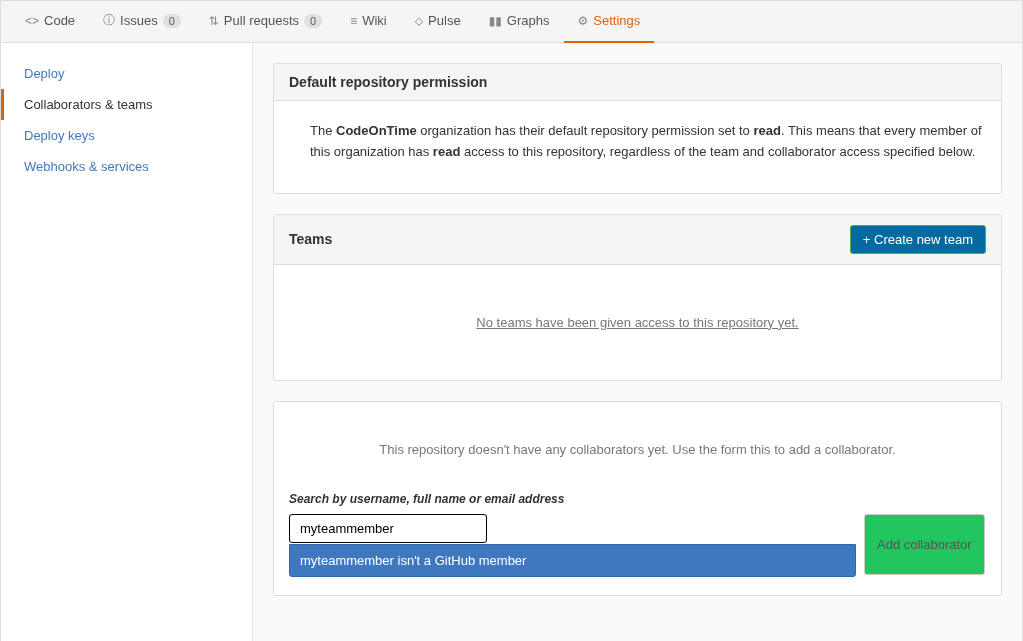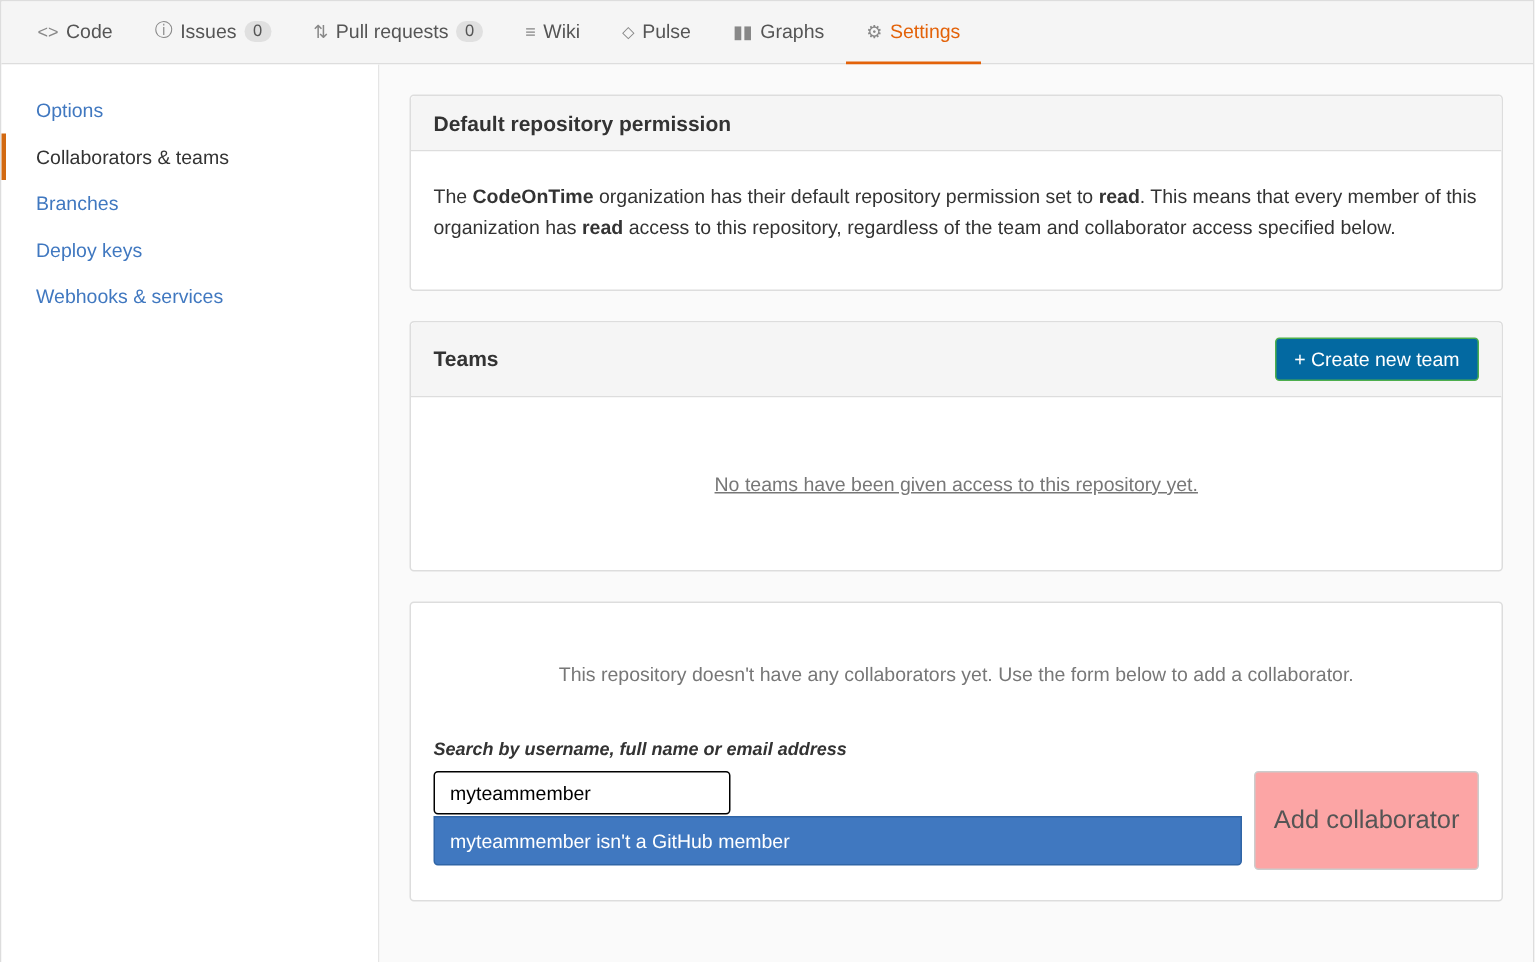--- a/index.html
+++ b/index.html
@@ -26,37 +26,37 @@
     .content { flex: 1; padding: 20px; background: #fafafa; }
 
     
     .section-box { background: #fff; border: 1px solid #ddd; border-radius: 3px; margin-bottom: 20px; }
     .section-header { background: #f5f5f5; border-bottom: 1px solid #ddd; padding: 10px 15px; display: flex; align-items: center; justify-content: space-between; border-radius: 3px 3px 0 0; }
     .section-header-title { font-weight: 700; font-size: 14px; color: #333; }
     .section-body { padding: 20px 15px; }
 
     
     .permission-text { font-size: 13px; line-height: 1.6; color: #333; }
-    .permission-text p { margin-bottom: 10px; }
+    .permission-text p { margin-bottom: 10px; margin-left: 21px; }
     .permission-text a { color: #4078c0; text-decoration: none; }
     .bold { font-weight: 700; }
 
     
     .btn-green { background: #0369a1; color: #fff; border: 1px solid #4cae4c; border-radius: 3px; padding: 6px 12px; font-size: 13px; cursor: pointer; font-weight: 500; }
 
     
     .empty-state { text-align: center; padding: 30px; color: #777; font-size: 13px; text-decoration: underline; }
 
     
     .collab-empty { text-align: center; padding: 20px; color: #777; font-size: 13px; margin-bottom: 15px; }
 
     .search-label { font-size: 12px; font-weight: 700; color: #333; margin-bottom: 8px; display: block; font-style: italic; }
     .search-row { display: flex; gap: 8px; align-items: flex-start; position: relative; }
     .search-input { flex: 1; padding: 6px 10px; border: 1px solid #000000; border-radius: 3px; font-size: 13px; outline: none; }
-    .btn-add { background: #fca5a5; color: #555; border: 1px solid #ccc; border-radius: 3px; padding: 22px 12px; font-size: 17px; cursor: not-allowed; white-space: nowrap; }
+    .btn-add { background: #22c55e; color: #555; border: 1px solid #ccc; border-radius: 3px; padding: 22px 12px; font-size: 13px; cursor: not-allowed; white-space: nowrap; }
 
     
     .search-dropdown { position: absolute; top: 100%; left: 0; right: 0; background: #4078c0; border: 1px solid #3065a6; border-radius: 0 0 3px 3px; z-index: 100; margin-top: 1px; }
     .dropdown-item { padding: 8px 10px; color: #fff; font-size: 13px; font-weight: 500; cursor: pointer; }
 
     .search-wrapper { position: relative; width: calc(100% - 130px); }
   </style>
 </head>
 <body>
 
@@ -92,27 +92,24 @@
     <a class="top-nav-item active">
       <span class="nav-icon">⚙</span>
       <span>Settings</span>
     </a>
   </nav>
 
   <div class="main-layout">
 
     <aside class="sidebar">
       <a class="sidebar-item">
-        <span>Options</span>
+        <span>Deploy</span>
       </a>
       <a class="sidebar-item active">
         <span>Collaborators &amp; teams</span>
-      </a>
-      <a class="sidebar-item">
-        <span>Branches</span>
       </a>
       <a class="sidebar-item">
         <span>Deploy keys</span>
       </a>
       <a class="sidebar-item">
         <span>Webhooks &amp; services</span>
       </a>
     </aside>
 
     <main class="content">
@@ -138,21 +135,21 @@
         <div class="section-body">
           <div class="empty-state">
             <span>No teams have been given access to this repository yet.</span>
           </div>
         </div>
       </div>
 
       <div class="section-box">
         <div class="section-body">
           <div class="collab-empty">
-            <span>This repository doesn't have any collaborators yet.</span> <span>Use the form below to add a collaborator.</span>
+            <span>This repository doesn't have any collaborators yet.</span> <span>Use the form this to add a collaborator.</span>
           </div>
           <div>
             <label class="search-label">Search by username, full name or email address</label>
             <div class="search-row">
               <div class="search-wrapper">
                 <input type="text" class="search-input" value="myteammember" placeholder="myteammember" style="">
                 <div class="search-dropdown">
                   <div class="dropdown-item">myteammember isn't a GitHub member</div>
                 </div>
               </div>

